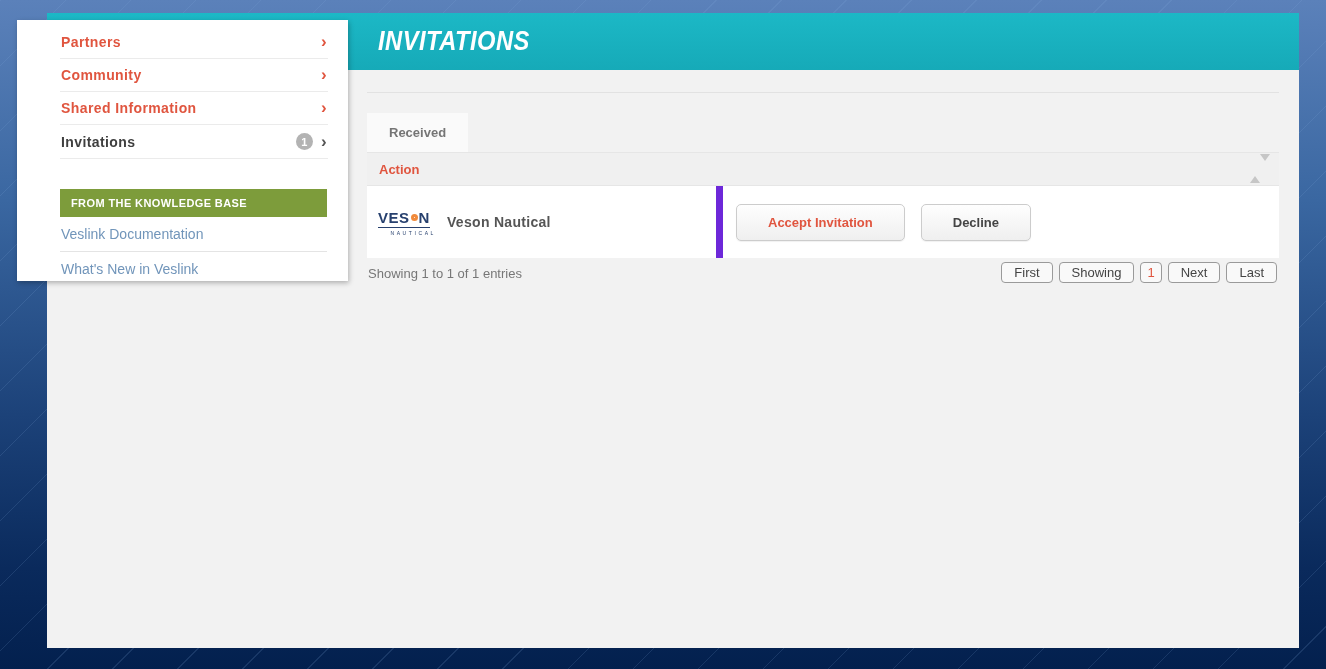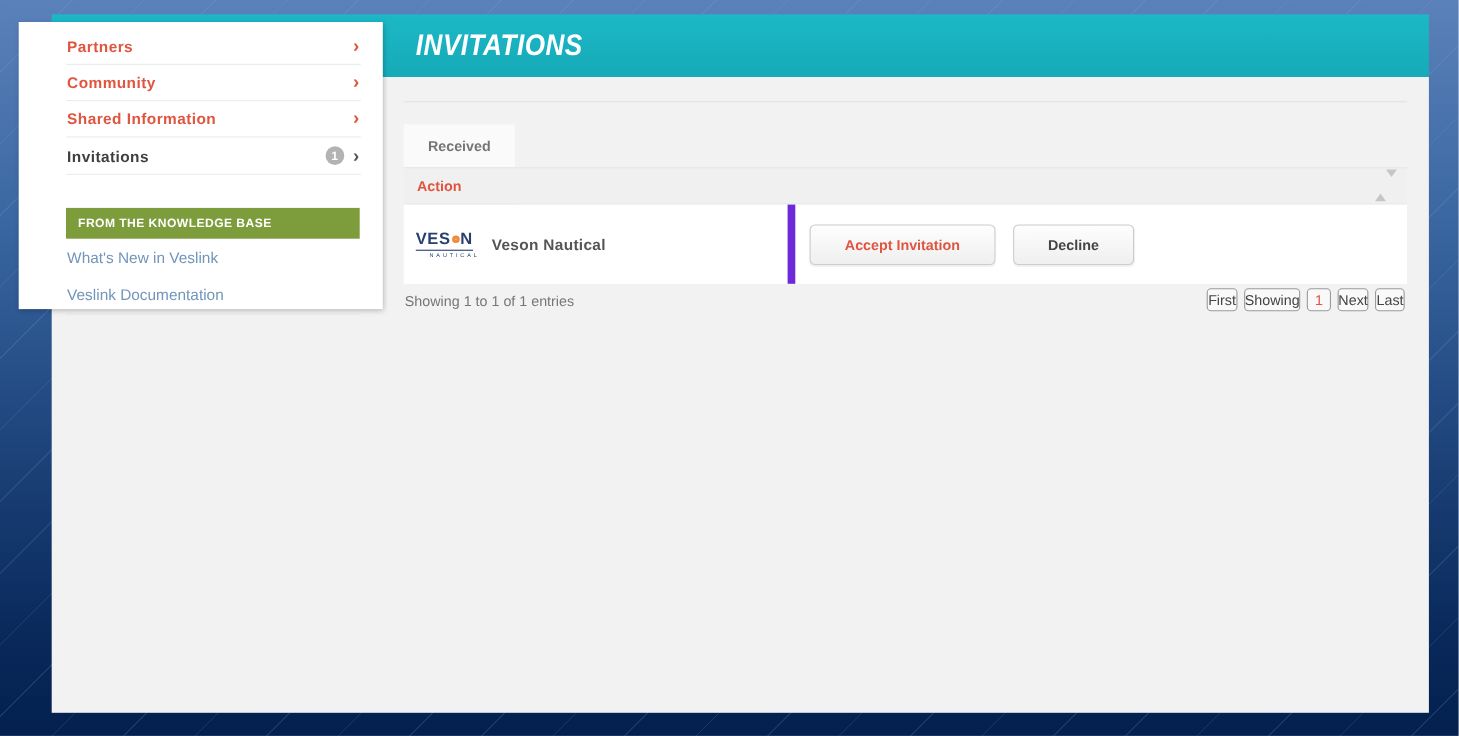--- a/index.html
+++ b/index.html
@@ -79,21 +79,21 @@
     box-shadow:0 1px 1px rgba(0,0,0,0.06);
   }
   .btn-accept { color:#e0553f; margin-right:16px; }
   .btn-decline { color:#444; }
 
   
   .summary { position:absolute; left:1px; top:196px; color:#777; font-size:13px; }
   .pagination { position:absolute; right:2px; top:192px; display:flex; gap:6px; }
   .pg-btn {
     border:1px solid #9a9a9a; border-radius:4px; background:#f9f9f9;
-    color:#444; font-size:13px; padding:2px 0; cursor:pointer;
+    color:#444; font-size:13px; padding:2px 12px; cursor:pointer;
     font-family:"Liberation Sans", sans-serif;
   }
   .pg-btn.current { color:#e0553f; padding:2px 6px; }
 
   
   .sidebar-panel {
     position:absolute; left:17px; top:20px; width:331px; height:261px;
     background:#ffffff; box-shadow:1px 2px 5px rgba(0,0,0,0.28); z-index:5;padding-left:23px;
   }
   .menu { padding:6px 20px 0 20px; }
@@ -190,15 +190,15 @@
       <span class="label">Shared Information</span>
       <span class="chevron-icon">›</span>
     </div>
     <div class="menu-item dark">
       <span class="label">Invitations</span>
       <span class="badge">1</span>
       <span class="chevron-icon">›</span>
     </div>
   </div>
   <div class="kb-header">FROM THE KNOWLEDGE BASE</div>
+  <div class="kb-link first">Veslink Documentation</div>
   <div class="kb-link">What's New in Veslink</div>
-  <div class="kb-link first">Veslink Documentation</div>
 </div>
 
 </body></html>

